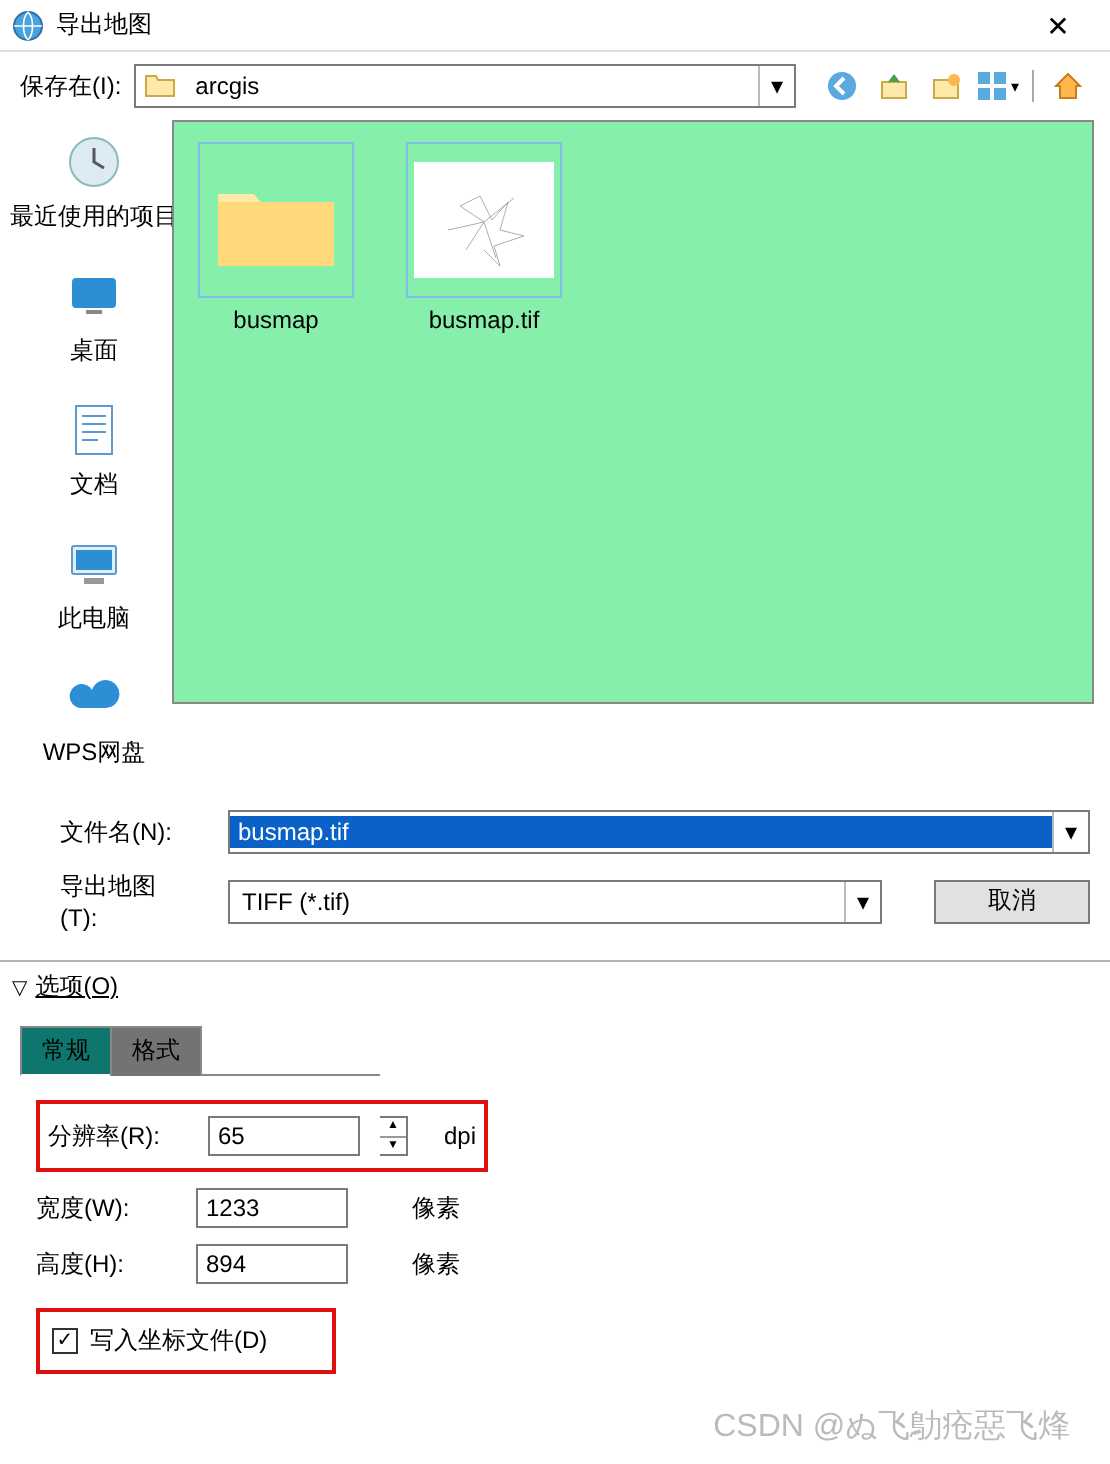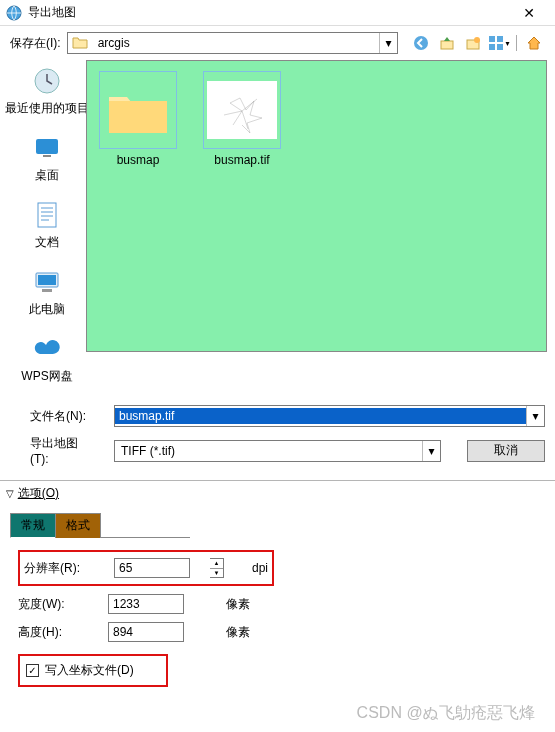--- a/index.html
+++ b/index.html
@@ -32,23 +32,23 @@
 .namearea .field .val{flex:1;padding:0 6px;}
 .namearea .field.sel .val{background:#0a62c9;color:#fff;padding:1px 4px;}
 .namearea .field .arrow{width:18px;text-align:center;border-left:1px solid #bbb;height:100%;display:flex;align-items:center;justify-content:center;}
 .btn{width:78px;height:22px;border:1px solid #7a7a7a;background:#e1e1e1;display:flex;align-items:center;justify-content:center;}
 .sep-line{border-top:1px solid #b5b5b5;margin:4px 0 0 0;}
 .opthdr{display:flex;align-items:center;padding:4px 6px;gap:4px;}
 .opthdr .tri{font-size:10px;}
 .tabs{display:flex;margin:6px 0 0 10px;border-bottom:1px solid #888;width:180px;}
 .tab{padding:3px 10px;border:1px solid #888;border-bottom:none;background:#fff;margin-right:-1px;position:relative;top:1px;}
 .tab.active{background:#0f766e;border-bottom:1px solid #fff;}
-.tab:not(.active){background:#a16207;}
+.tab:not(.active){background:#737373;}
 .opts{padding:12px 10px 10px 18px;}
-.optrow{display:flex;align-items:center;height:28px;gap:20px;}
+.optrow{display:flex;align-items:center;height:28px;gap:10px;}
 .optrow label{width:70px;}
 .numbox{width:76px;height:20px;border:1px solid #7a7a7a;padding:0 4px;display:flex;align-items:center;}
 .spin{display:flex;flex-direction:column;border:1px solid #7a7a7a;border-left:none;height:20px;width:14px;}
 .spin div{flex:1;font-size:6px;display:flex;align-items:center;justify-content:center;border-bottom:1px solid #999;}
 .spin div:last-child{border-bottom:none;}
 .unit{margin-left:8px;}
 .hl{border:2px solid #d11;padding:2px 4px;display:inline-flex;align-items:center;}
 .chkrow{padding:4px 2px;display:flex;align-items:center;gap:6px;}
 .chk{width:13px;height:13px;border:1px solid #333;display:flex;align-items:center;justify-content:center;font-size:10px;line-height:1;}
 .watermark{position:absolute;bottom:8px;right:20px;color:#bbb;font-size:16px;}

